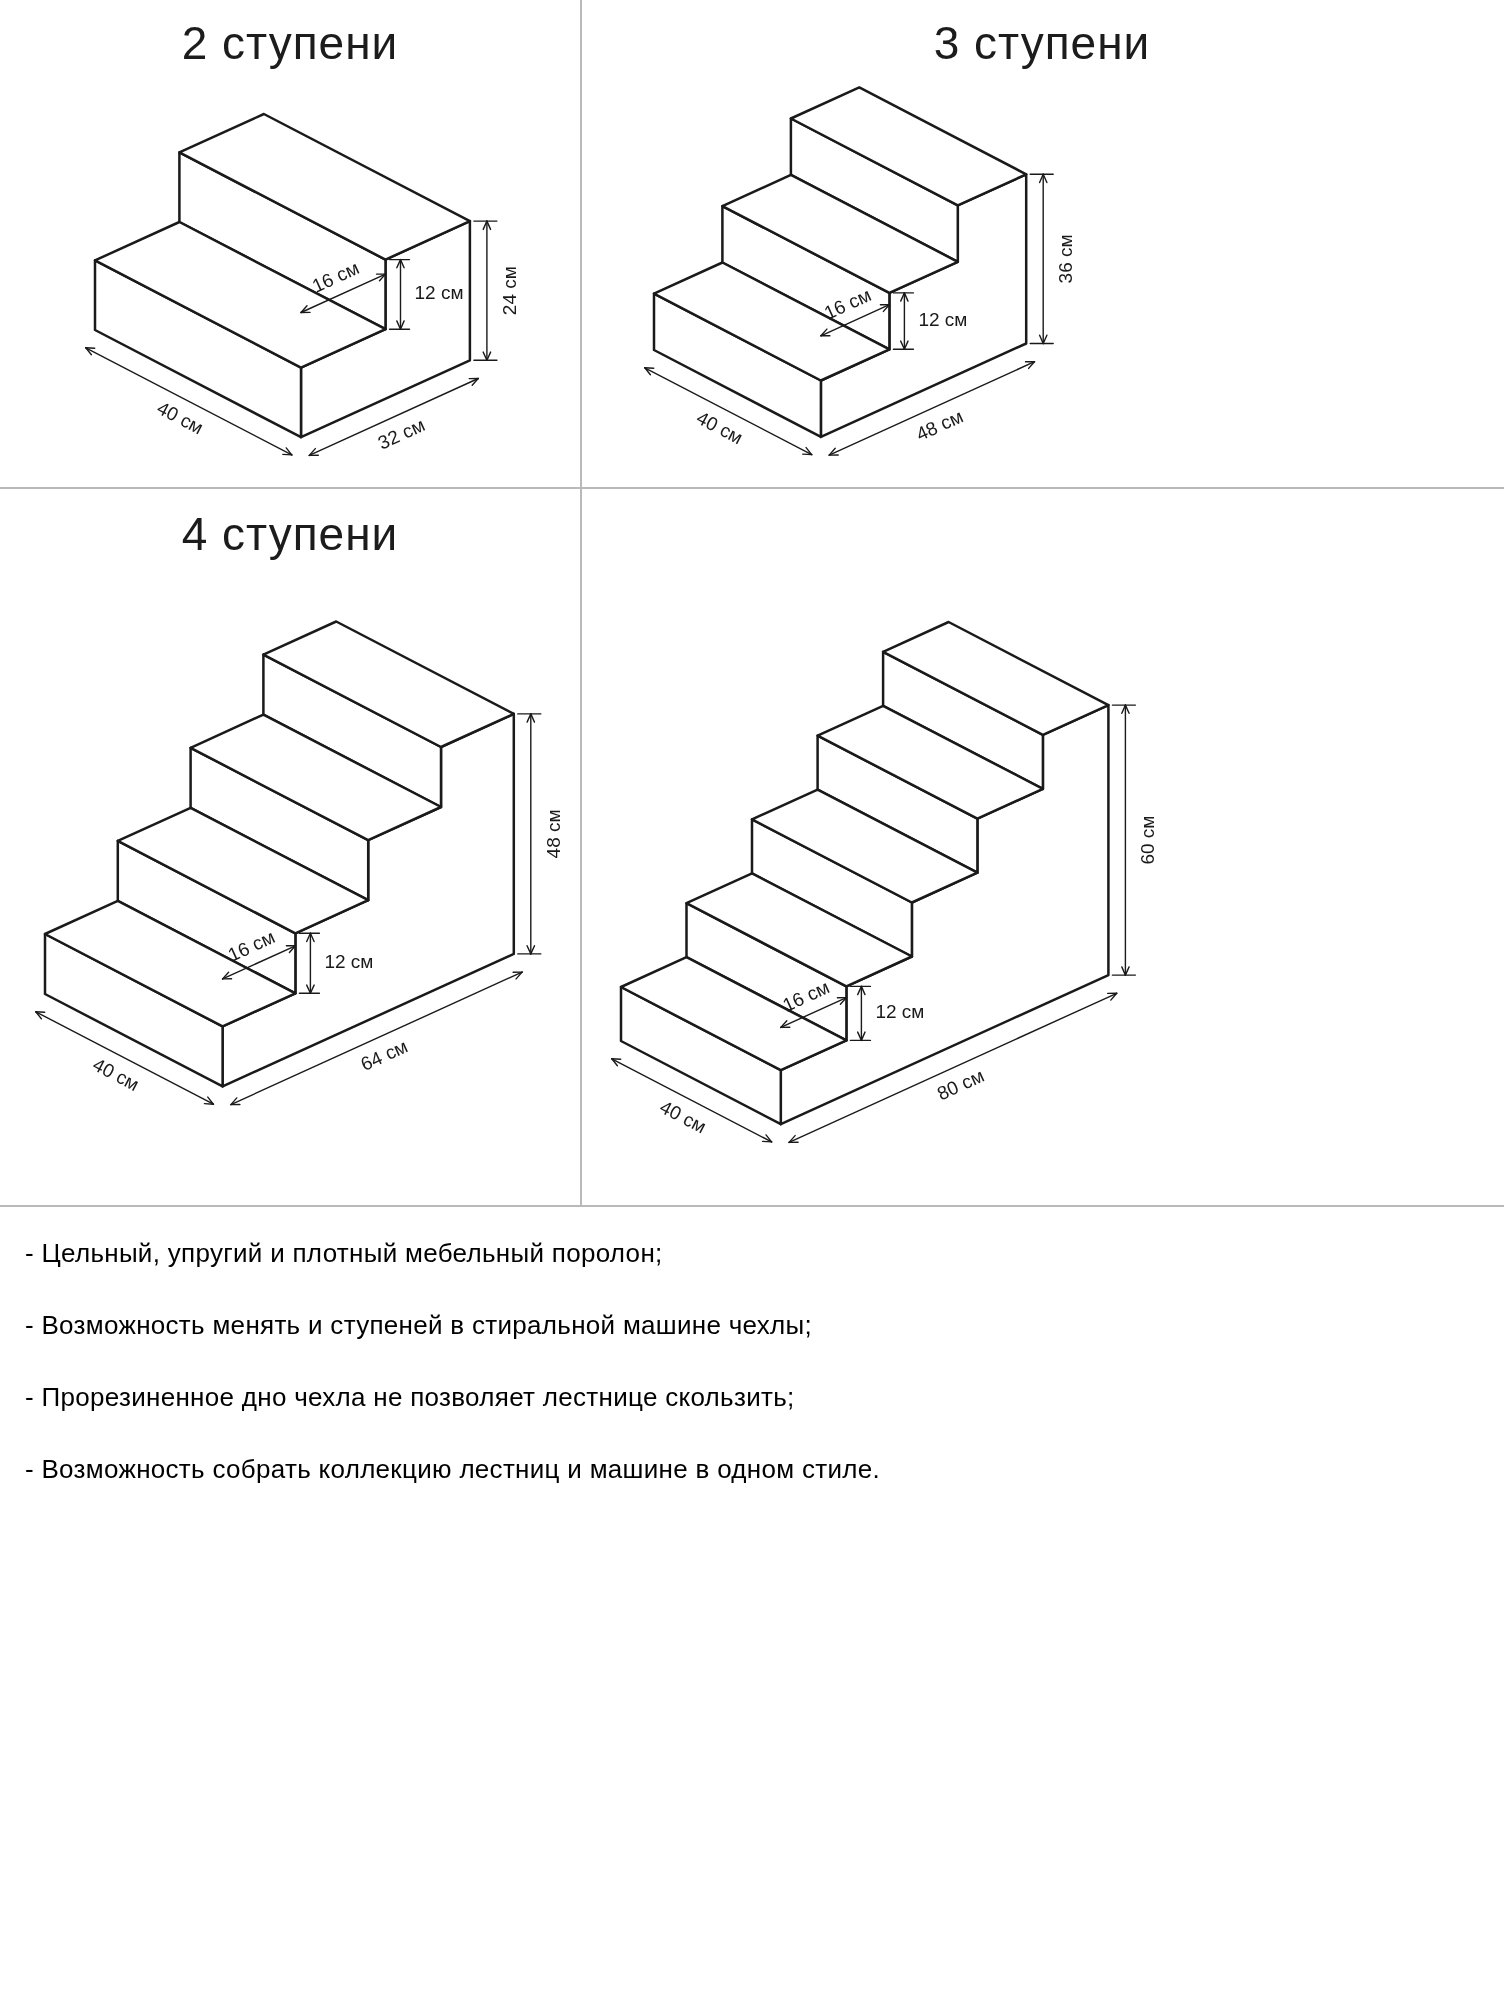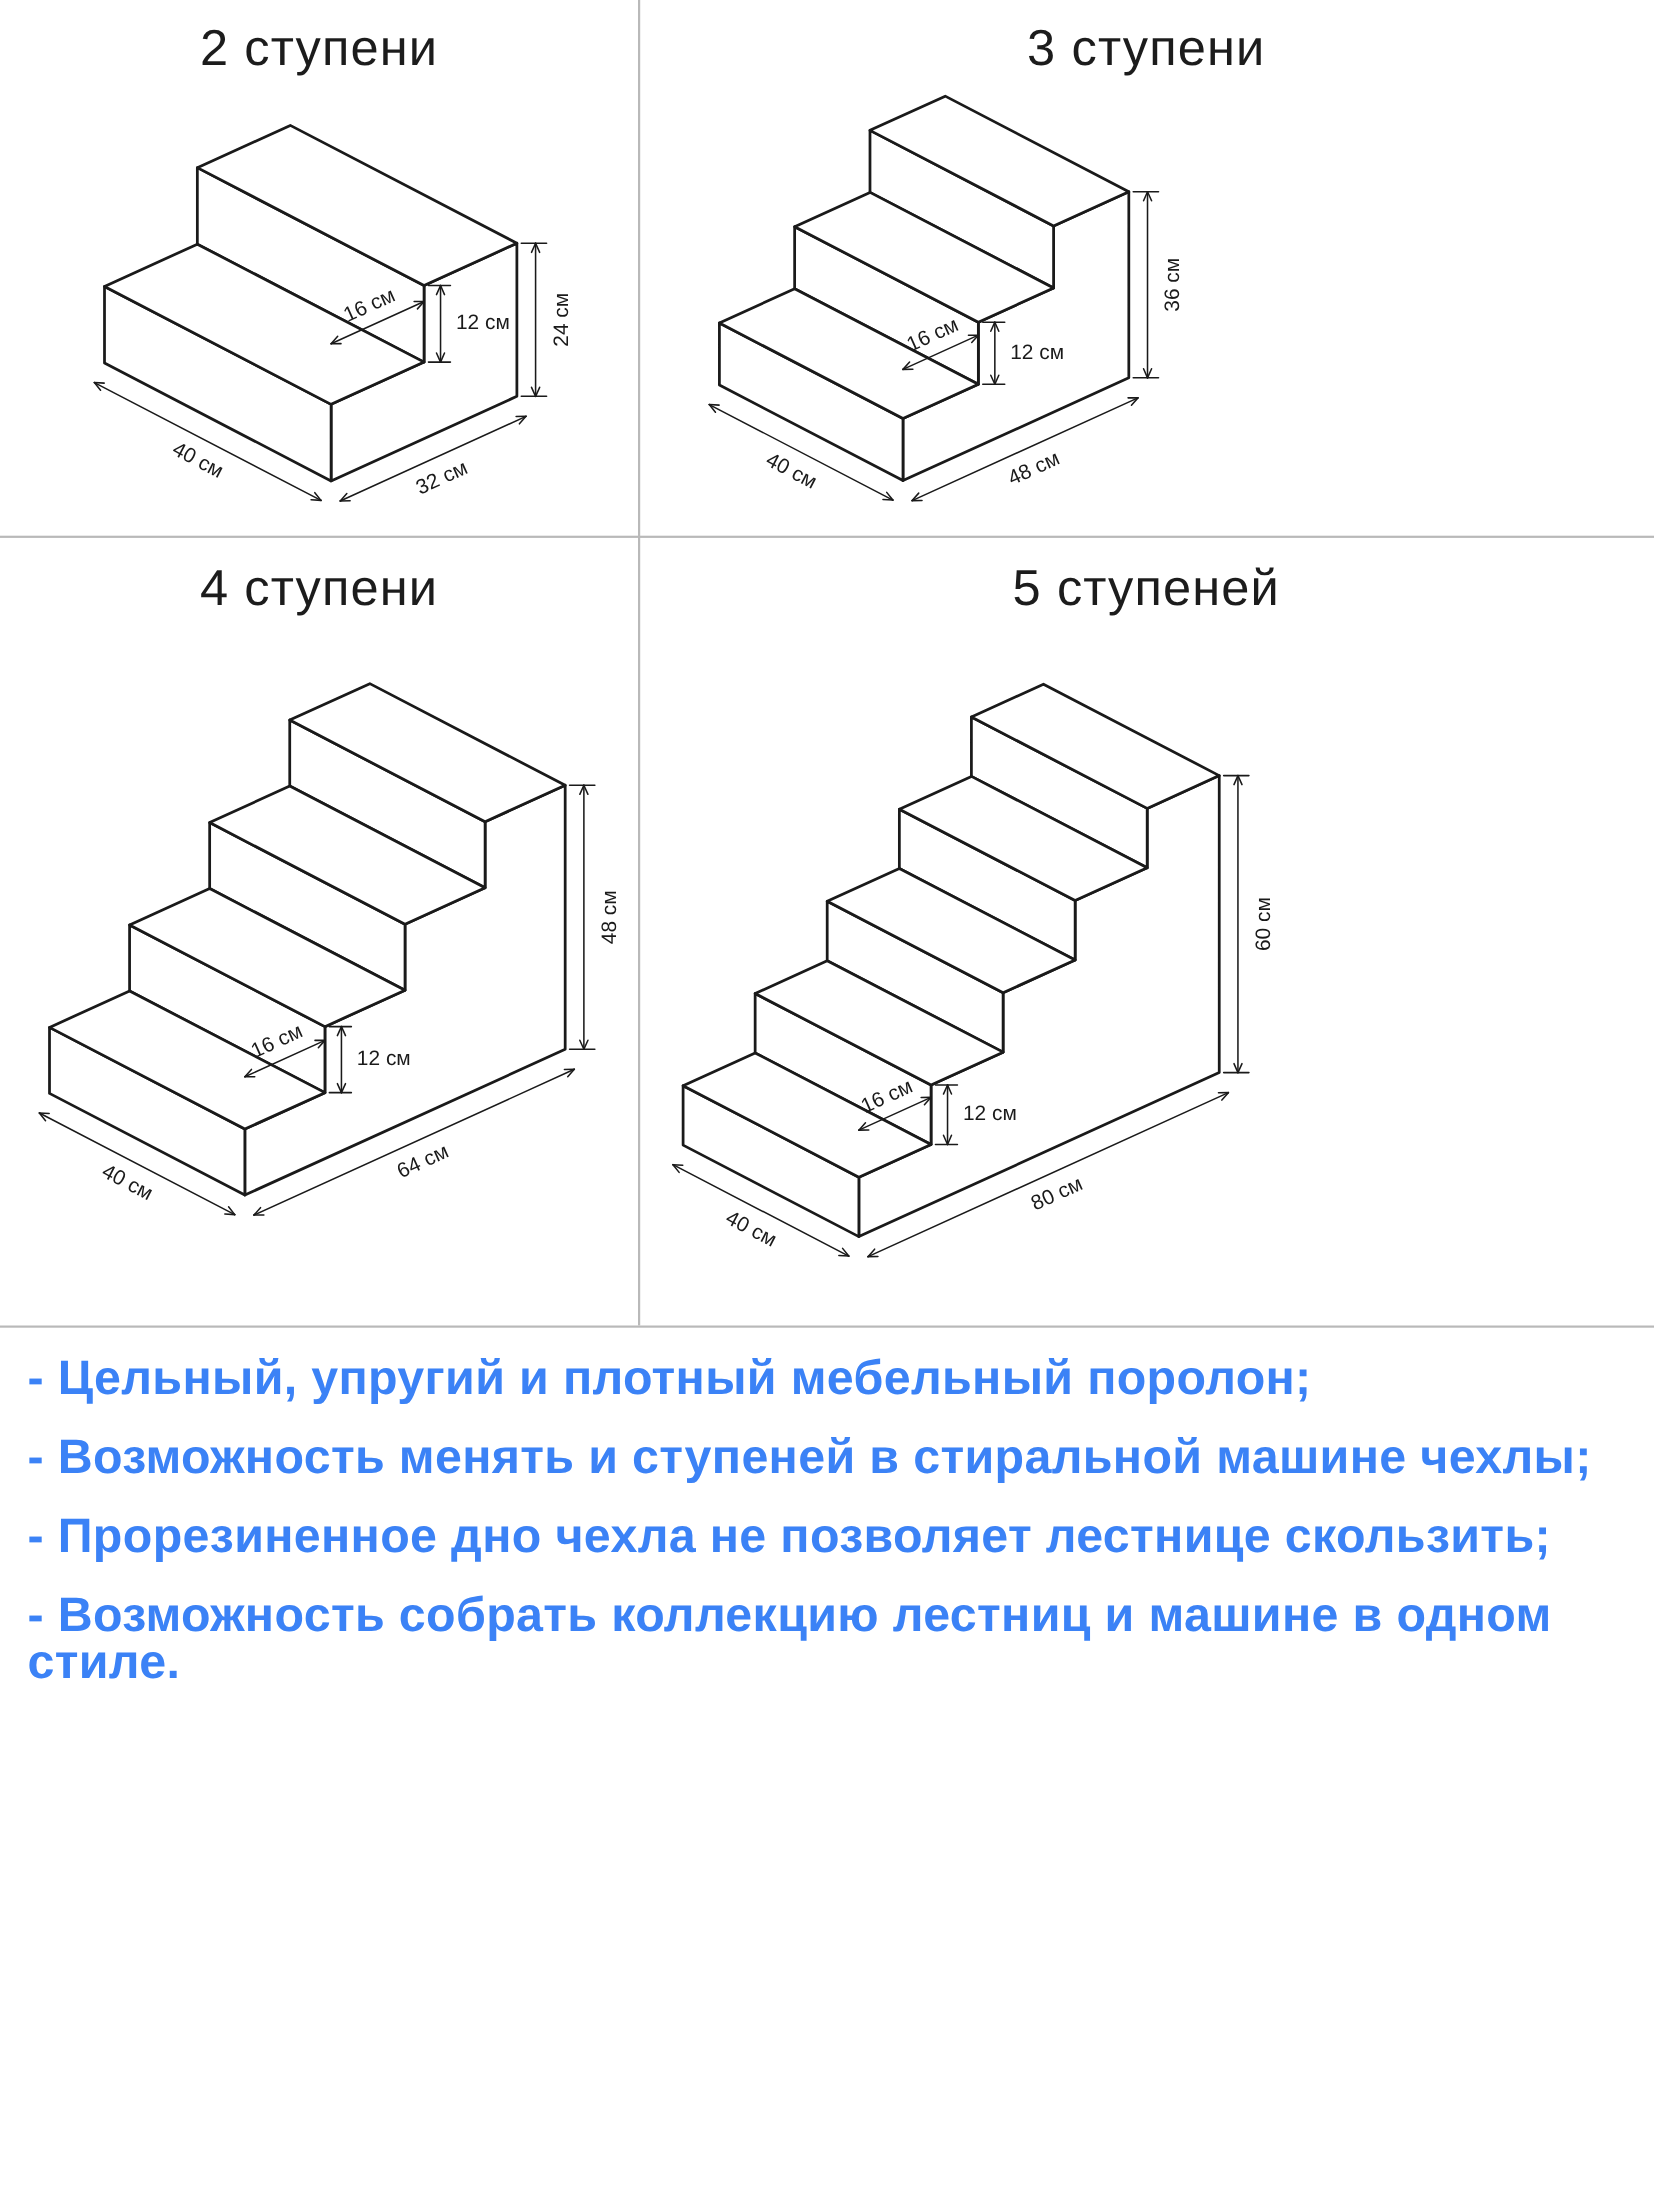--- a/index.html
+++ b/index.html
@@ -19,22 +19,22 @@
   }
   .quad svg{position:absolute;left:0;top:0;}
   .quad svg text{
     font-family:"Liberation Sans",sans-serif;
     font-size:19px;dominant-baseline:middle;
   }
   .vdiv{position:absolute;background:var(--divider-color,#bbb);width:2px;}
   .hdiv{position:absolute;background:var(--divider-color,#bbb);height:2px;left:0;width:1504px;}
   .features{position:absolute;left:25px;top:1232px;width:1460px;}
   .features p{
-    margin:0 0 30px 0;font-size:44px;line-height:42px;
-    font-weight:700;color:#3b82f6;letter-spacing:0.3px;
+    margin:0 0 30px 0;font-size:26px;line-height:42px;
+    font-weight:400;color:#000000;letter-spacing:0.3px;
   }
 </style>
 </head>
 <body>
 
 <div class="page">
 
   <section class="quad" style="left:0;top:0;width:580px;height:416px">
     <h2>2 ступени</h2>
     <svg class="stairs" width="580" height="487" viewBox="0 0 580 487">
@@ -182,21 +182,20 @@
         </g>
         <text transform="translate(115.3 588.7) rotate(27.5)" text-anchor="middle" fill="#1a1a1a" stroke="none">40 см</text>
         <text transform="translate(384.8 569.6) rotate(-24.5)" text-anchor="middle" fill="#1a1a1a" stroke="none">64 см</text>
         <text transform="translate(554.8 346.9) rotate(-90)" text-anchor="middle" fill="#1a1a1a" stroke="none">48 см</text>
         <text transform="translate(324.4 476.3) rotate(0)" text-anchor="start" fill="#1a1a1a" stroke="none">12 см</text>
         <text transform="translate(252.0 460.3) rotate(-24.5)" text-anchor="middle" fill="#1a1a1a" stroke="none">16 см</text>
       </svg>
   </section>
 
   <section class="quad" style="left:580px;top:487px;width:924px;height:718px">
-    <h2 style="margin-top:20px">5 ступеней</h2>
     <svg class="stairs" width="924" height="718" viewBox="0 0 924 718">
         <g fill="#ffffff" stroke="#1a1a1a" stroke-width="2.5" stroke-linejoin="round">
           <polygon points="200.8,637.2 200.8,583.2 266.4,553.4 266.4,499.4 331.9,469.5 331.9,415.5 397.4,385.7 397.4,331.7 462.9,301.9 462.9,247.9 528.4,218.1 528.4,488.1"></polygon>
           <polygon points="303.1,218.8 462.9,301.9 462.9,247.9 303.1,164.8"></polygon>
           <polygon points="303.1,164.8 462.9,247.9 528.4,218.1 368.6,135.0"></polygon>
           <polygon points="237.6,302.6 397.4,385.7 397.4,331.7 237.6,248.6"></polygon>
           <polygon points="237.6,248.6 397.4,331.7 462.9,301.9 303.1,218.8"></polygon>
           <polygon points="172.0,386.4 331.9,469.5 331.9,415.5 172.0,332.4"></polygon>
           <polygon points="172.0,332.4 331.9,415.5 397.4,385.7 237.6,302.6"></polygon>
           <polygon points="106.5,470.2 266.4,553.4 266.4,499.4 106.5,416.2"></polygon>

